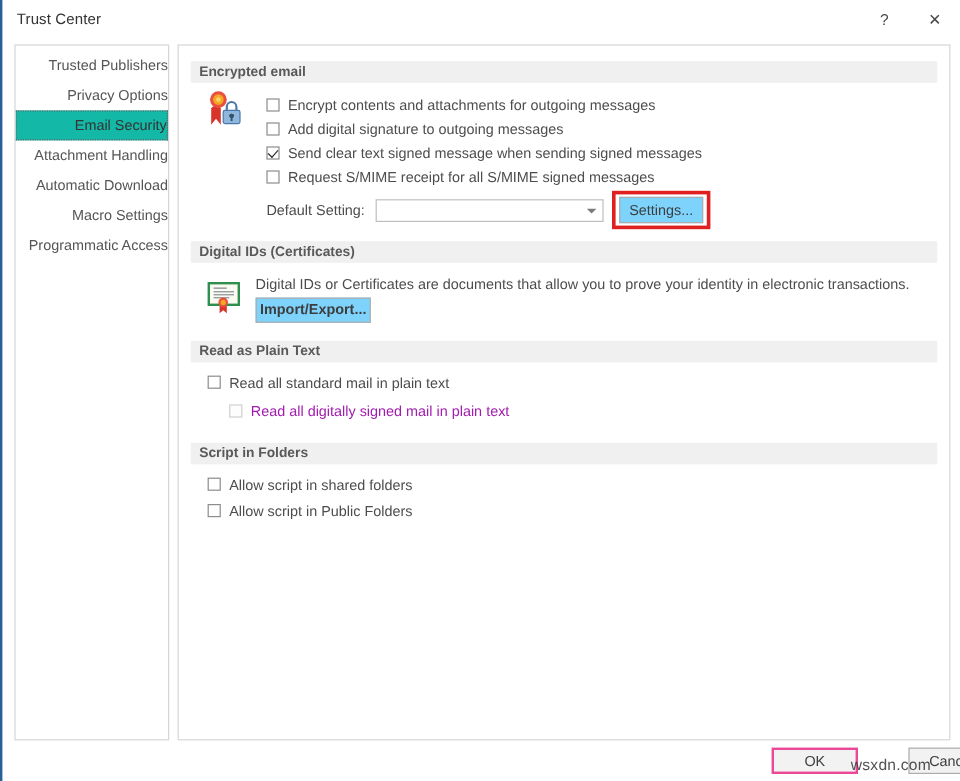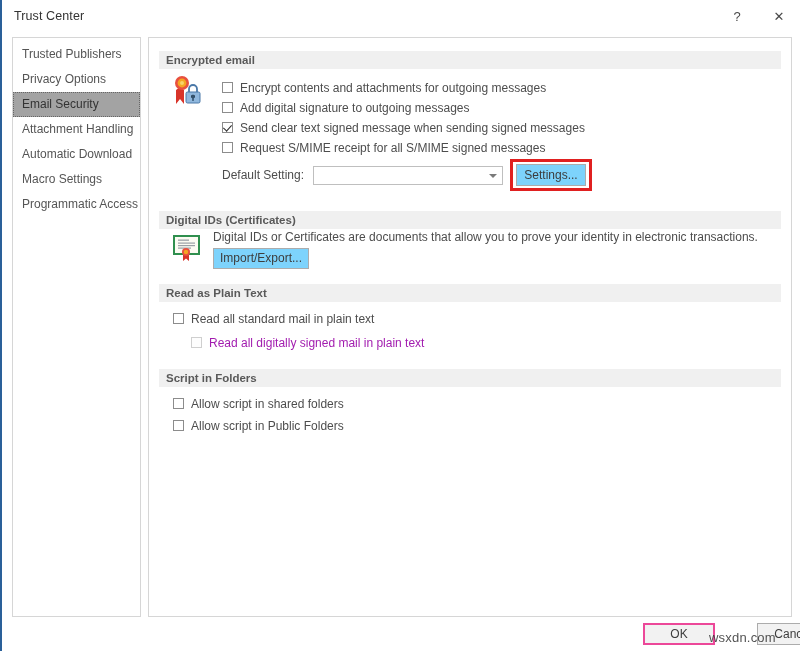--- a/index.html
+++ b/index.html
@@ -64,24 +64,25 @@
   }
   .side-item {
     height: 25px;
     line-height: 25px;
     padding-left: 9px;
     font-size: 12px;
     color: #555555;
     white-space: nowrap;
     cursor: default;
     box-sizing: border-box;
+    text-align: right;
   }
   .side-item.first { margin-top: 4px; }
   .side-item.selected {
-    background: #a3a3a3;
+    background: #14b8a6;
     color: #333333;
     border: 1px dotted #666666;
     line-height: 23px;
     padding-left: 8px;
   }
 
   #content {
     position: absolute;
     left: 146px; top: 37px;
     width: 644px; height: 580px;
@@ -199,20 +200,21 @@
     left: 508px; top: 159px;
     width: 82px; height: 32px;
     border: 3px solid #e02020;
     box-sizing: border-box;
     pointer-events: none;
   }
   #importexport-button {
     left: 211px; top: 248px;
     width: 96px; height: 21px;
     line-height: 19px;
+    font-weight: bold;
   }
 
   #digital-id-desc {
     position: absolute;
     left: 211px; top: 230px;
     font-size: 12px;
     color: #4d4d4d;
     white-space: nowrap;
   }
 
@@ -292,21 +294,21 @@
     </div>
     <div class="cbrow" style="left:73px; top:82px;">
       <span class="cbox checked"></span>
       <span class="cblabel">Send clear text signed message when sending signed messages</span>
     </div>
     <div class="cbrow" style="left:73px; top:102px;">
       <span class="cbox"></span>
       <span class="cblabel">Request S/MIME receipt for all S/MIME signed messages</span>
     </div>
 
-    <div class="sec-header" style="top:163px;margin-top:10px;">Digital IDs (Certificates)</div>
+    <div class="sec-header" style="top:163px;">Digital IDs (Certificates)</div>
 
     <div class="sec-header" style="top:246px;">Read as Plain Text</div>
 
     <div class="cbrow" style="left:24px; top:273px;">
       <span class="cbox"></span>
       <span class="cblabel">Read all standard mail in plain text</span>
     </div>
     <div class="cbrow" style="left:42px; top:297px;">
       <span class="cbox disabled"></span>
       <span class="cblabel disabled">Read all digitally signed mail in plain text</span>

